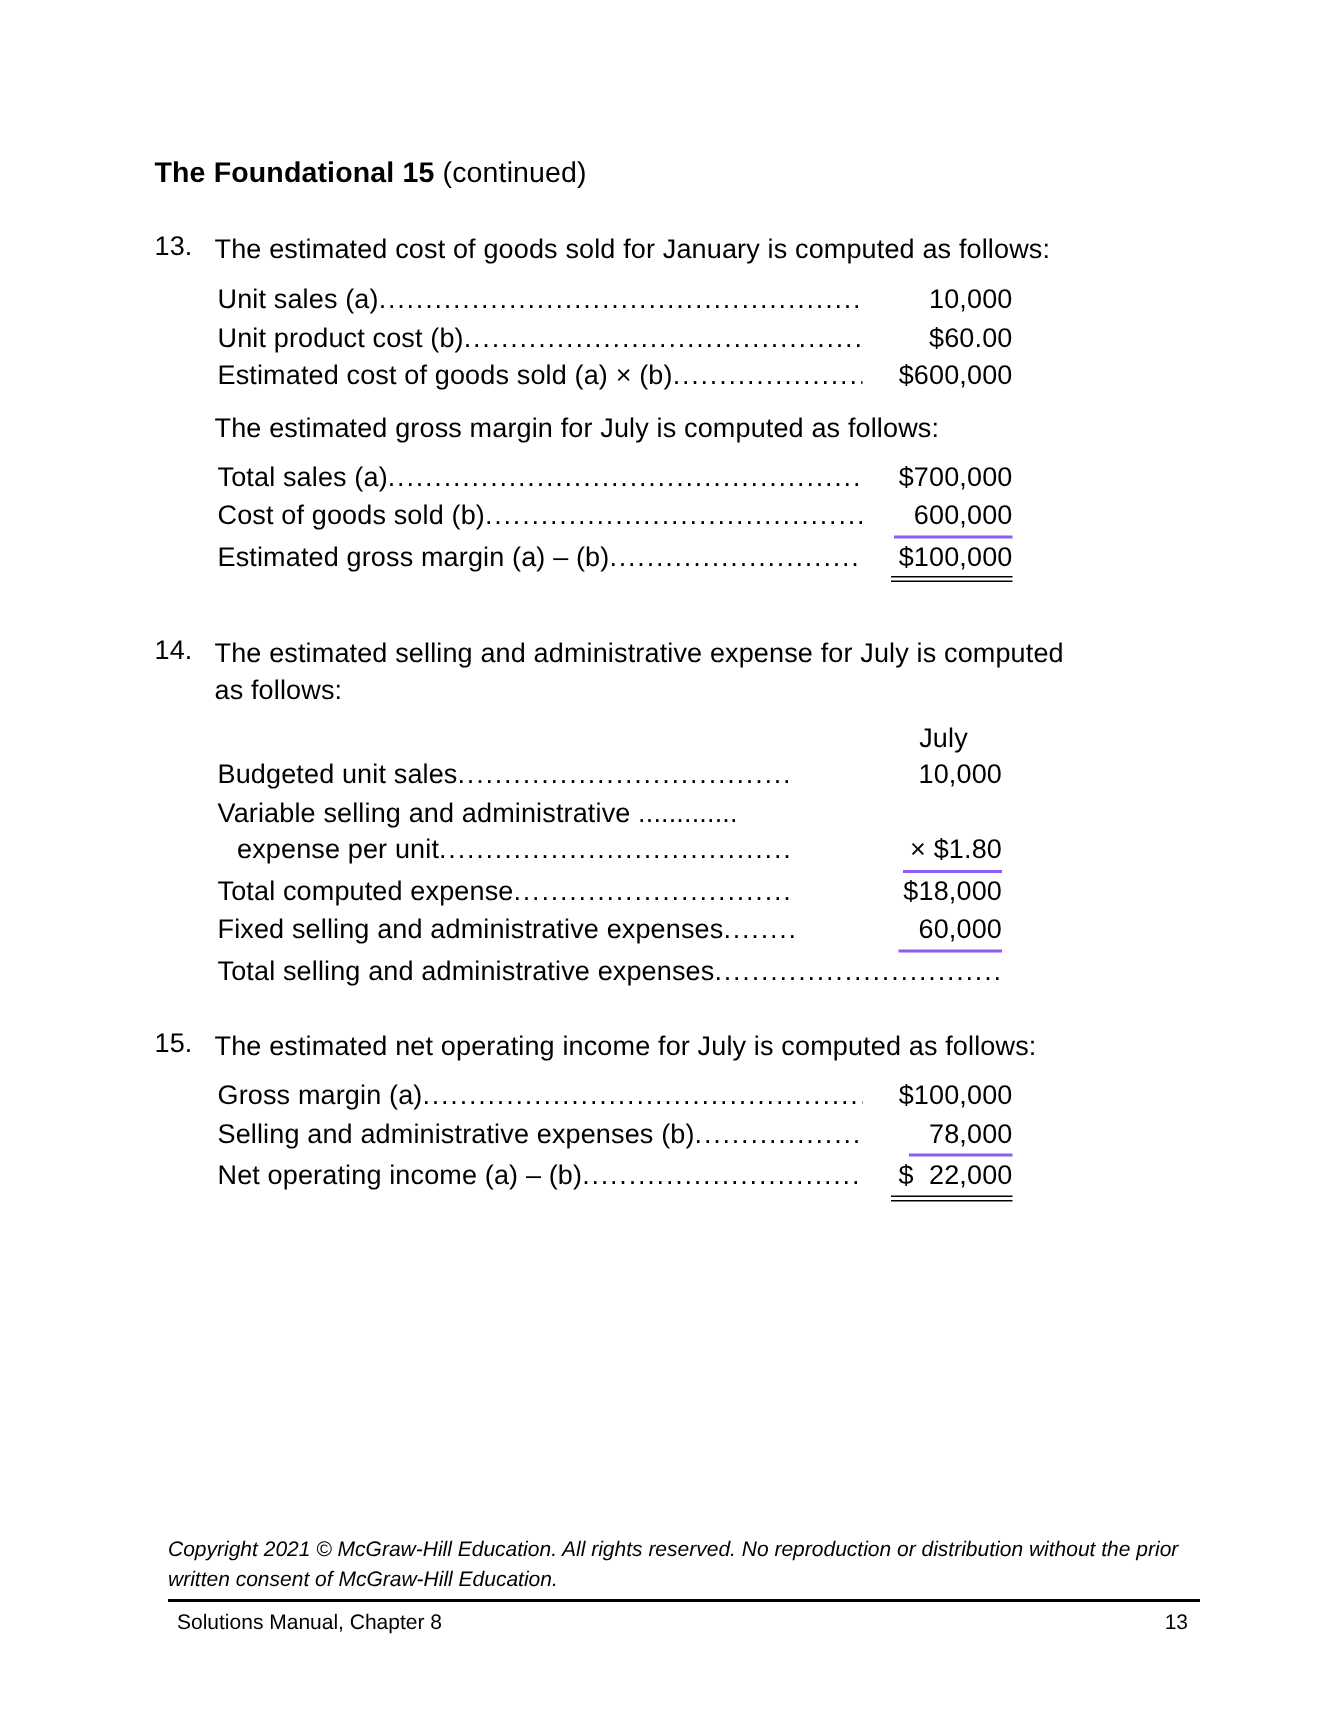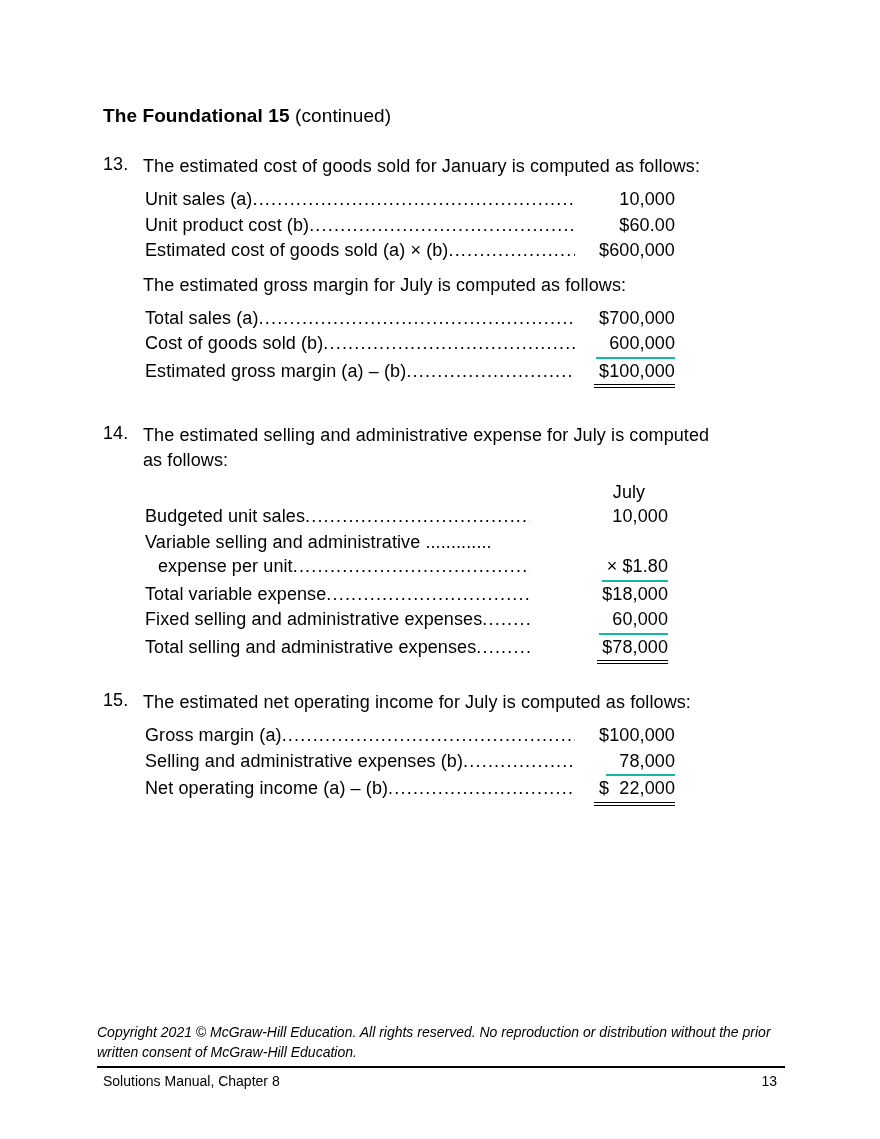--- a/index.html
+++ b/index.html
@@ -33,27 +33,27 @@
   .label { white-space: pre; flex: none; }
   .indent .label { padding-left: 13px; }
   .leader { flex: 1 1 auto; overflow: hidden; white-space: nowrap; }
   .leader::after {
     content: "..........................................................................................................";
     letter-spacing: 1.2px;
   }
   .cell { flex: none; width: 100px; text-align: right; }
   .t14 .cell { width: 138px; }
   .val { display: inline-block; white-space: pre; padding: 0 0 1px 5px; }
-  .u  { border-bottom: 2px solid #14b8a6; }
+  .u  { border-bottom: 2px solid #8b5cf6; }
   .uu { border-bottom: 4px double #000; }
   .pad1 { padding-left: 13px; }
   .colhead { width: 138px; text-align: center; padding-left: 60px; flex: none; }
   .italic { }
 
-  .footer { position: absolute; left: 97px; top: 1022px; width: 716px; font-size: 14px; letter-spacing: 0; }
+  .footer { position: absolute; left: 112px; top: 1022px; width: 716px; font-size: 14px; letter-spacing: 0; }
   .copyline { font-style: italic; line-height: 20px; white-space: nowrap; }
   .rule { width: 688px; border-top: 2px solid #000; margin-top: 4px; }
   .footline { display: flex; justify-content: space-between; width: 688px; margin-top: 5px; padding: 0 8px 0 6px; line-height: 16px; }
 </style>
 </head>
 <body>
 
 <div class="content">
 
   <h1 class="heading">
@@ -127,33 +127,32 @@
       </div>
       <div class="row">
         <span class="label">Variable selling and administrative .............</span>
       </div>
       <div class="row indent">
         <span class="label">expense per unit</span>
         <span class="leader"></span>
         <span class="cell"><span class="val u">× $1.80</span></span>
       </div>
       <div class="row">
-        <span class="label">Total variable expense</span>
+        <span class="label">Total computed expense</span>
         <span class="leader"></span>
         <span class="cell"><span class="val">$18,000</span></span>
       </div>
       <div class="row">
         <span class="label">Fixed selling and administrative expenses</span>
         <span class="leader"></span>
         <span class="cell"><span class="val u pad1">60,000</span></span>
       </div>
       <div class="row">
         <span class="label">Total selling and administrative expenses</span>
         <span class="leader"></span>
-        <span class="cell"><span class="val uu">$78,000</span></span>
       </div>
     </div>
   </div>
 
   <div class="sec15">
     <div class="item">
       <span class="num">15.</span>
       <div class="intro">The estimated net operating income for July is computed as follows:</div>
     </div>
 

